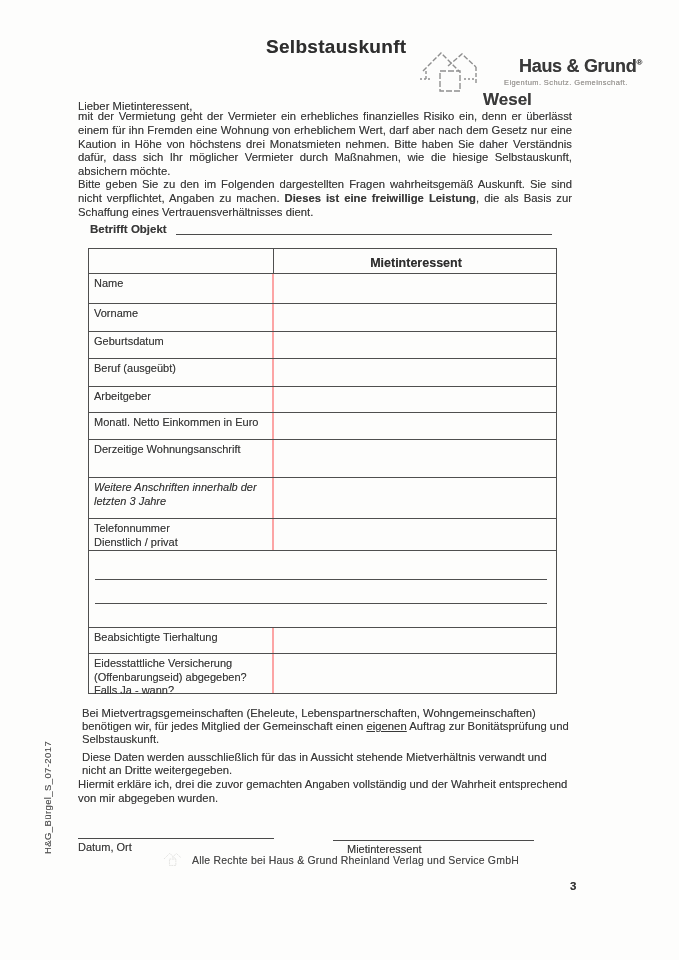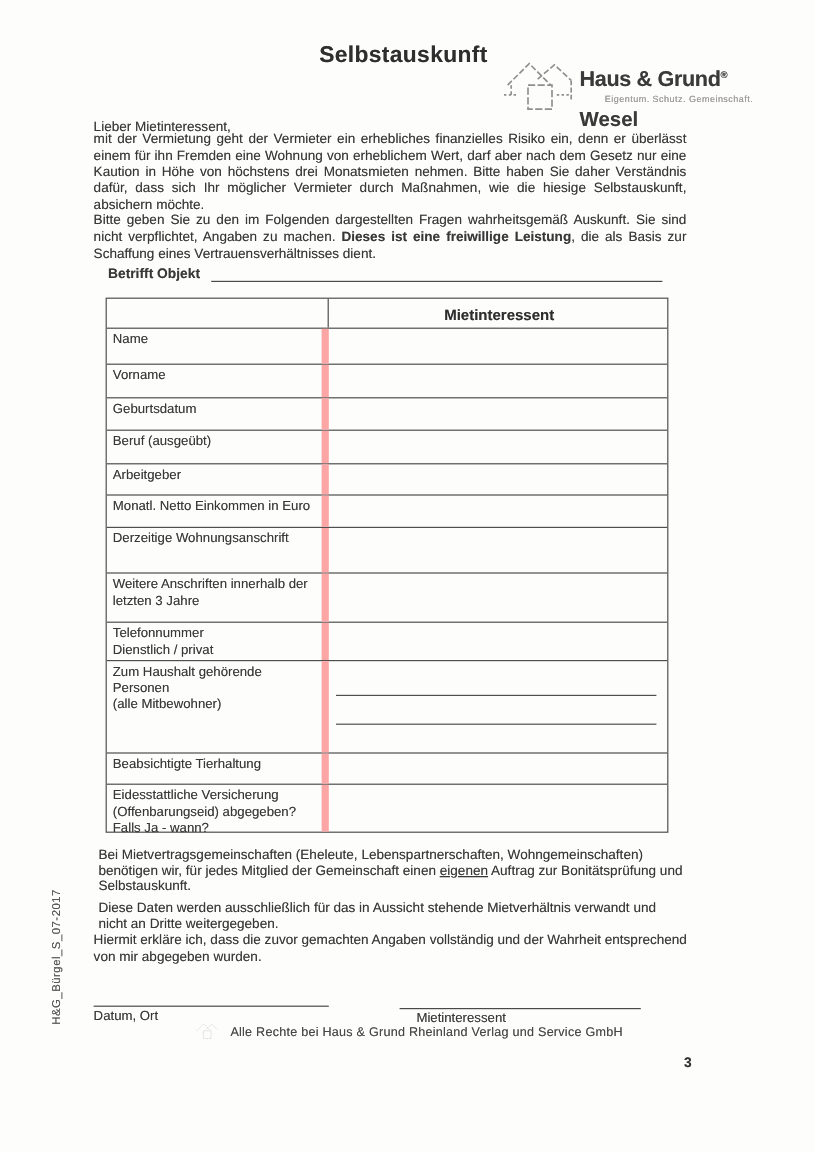--- a/index.html
+++ b/index.html
@@ -14,51 +14,51 @@
     overflow:hidden;
   }
   
   .title {
     position:absolute; top:36px; left:266px;
     font-size:19px; font-weight:bold; letter-spacing:0.3px; color:#2e2e2e;
   }
   .logo { position:absolute; top:46px; left:418px; display:flex; gap:5px; }
   .logo-icon { width:60px; height:56px; }
   .logo-text { padding-top:10px; }
-  .brand-line { font-size:18px; font-weight:bold; color:#3a3a3a; letter-spacing:-0.3px; white-space:nowrap; }
+  .brand-line { font-size:18px; font-weight:bold; color:#3a3a3a; letter-spacing:-0.3px; white-space:nowrap;margin-left:36px; }
   .brand-reg { font-size:8px; vertical-align:super; }
   .tagline { font-size:7.5px; color:#a39f9a; letter-spacing:0.4px; margin-top:1px; white-space:nowrap;padding-left:21px; }
   .location { font-size:17px; font-weight:bold; color:#3a3a3a; margin-top:3px; }
   
   .greeting { position:absolute; top:100px; left:78px; font-size:11.3px; }
   .para { position:absolute; left:78px; width:494px; font-size:11.3px; line-height:13.8px; text-align:justify; }
   .para1 { top:110px; }
   .para2 { top:178px; }
   .bold { font-weight:bold; }
   
   .object-row { position:absolute; top:221px; left:78px; width:474px; display:flex; align-items:flex-end;padding-left:12px; }
   .object-label { font-size:11.5px; font-weight:bold; white-space:nowrap; }
   .object-value-line { flex:1; margin-left:9px; border-bottom:1px solid #4a4a4a; height:14px; font-size:11px; }
   
   .form-table { position:absolute; top:248px; left:88px; width:469px; border:1px solid #4f4f4f; }
   .trow { display:flex; border-top:1px solid #4f4f4f; }
   .trow:first-child { border-top:none; }
   .tlabel {
-    width:185px; border-right:6px solid #fca5a5;
+    width:185px; border-right:2px solid #fca5a5;
     font-size:11px; line-height:13.5px; padding:3px 4px 0 5px;
     white-space:pre-line;
   }
   .tvalue { flex:1; position:relative; font-size:11px; padding:3px 4px 0 6px; }
   .thead .tlabel { border-right:1px solid #4f4f4f; }
   .thead .tvalue { display:flex; align-items:center; justify-content:center; }
   .thead-text { font-size:12.5px; font-weight:bold; color:#2e2e2e; }
   .h-head { height:24px; }
   .h-r0 { height:30px; } .h-r1 { height:28px; } .h-r2 { height:27px; }
   .h-r3 { height:28px;gap:24px; } .h-r4 { height:26px; } .h-r5 { height:27px; }
-  .h-r6 { height:38px; } .h-r7 { height:41px; } .h-r8 { height:32px; }
+  .h-r6 { height:38px; } .h-r7 { height:41px;font-style:italic; } .h-r8 { height:32px; }
   .h-r9 { height:77px; } .h-r10 { height:26px; } .h-r11 { height:40px;gap:32px; }
   .inner-line { position:absolute; left:6px; right:9px; border-bottom:1px solid #4f4f4f; height:0; }
   .il-1 { top:28px; } .il-2 { top:52px; }
   
   .notes { position:absolute; top:703px; left:78px; width:497px; font-size:11.3px; line-height:13.2px; }
   .notes p { margin:4px; }
   .underlined { text-decoration:underline; }
   .declaration { position:absolute; top:778px; left:78px; width:497px; font-size:11.3px; line-height:13.5px; }
   
   .sig { position:absolute; border-top:1px solid #4a4a4a; font-size:11px; padding-top:2px; }
@@ -151,22 +151,20 @@
       <div class="tlabel">Weitere Anschriften innerhalb der
 letzten 3 Jahre</div>
       <div class="tvalue"></div>
     </div>
     <div class="trow h-r8">
       <div class="tlabel">Telefonnummer
 Dienstlich / privat</div>
       <div class="tvalue"></div>
     </div>
     <div class="trow h-r9">
-      <div class="tlabel">Zum Haushalt gehörende Personen
-(alle Mitbewohner)</div>
       <div class="tvalue">
         <span></span>
         <div class="inner-line il-1"></div>
         <div class="inner-line il-2"></div>
       </div>
     </div>
     <div class="trow h-r10">
       <div class="tlabel">Beabsichtigte Tierhaltung</div>
       <div class="tvalue"></div>
     </div>
@@ -176,21 +174,21 @@
 Falls Ja - wann?</div>
       <div class="tvalue"></div>
     </div>
   </div>
 
   <div class="notes">
     <p><span>Bei Mietvertragsgemeinschaften (Eheleute, Lebenspartnerschaften, Wohngemeinschaften) benötigen wir, für jedes Mitglied der Gemeinschaft einen </span><span class="underlined">eigenen</span><span> Auftrag zur Bonitätsprüfung und Selbstauskunft.</span></p>
     <p>Diese Daten werden ausschließlich für das in Aussicht stehende Mietverhältnis verwandt und nicht an Dritte weitergegeben.</p>
   </div>
 
-  <div class="declaration">Hiermit erkläre ich, dass die zuvor gemachten Angaben vollständig und der Wahrheit entsprechend von mir abgegeben wurden.</div>
+  <div class="declaration">Hiermit erkläre ich, drei die zuvor gemachten Angaben vollständig und der Wahrheit entsprechend von mir abgegeben wurden.</div>
 
   <div class="sig sig-left">
     <span>Datum, Ort</span>
   </div>
   <div class="sig sig-right">
     <span>Mietinteressent</span>
   </div>
 
   <div class="copyright">
     <svg class="copy-icon" viewBox="0 0 60 56" fill="none" stroke="#b5b5b2" stroke-width="2">

